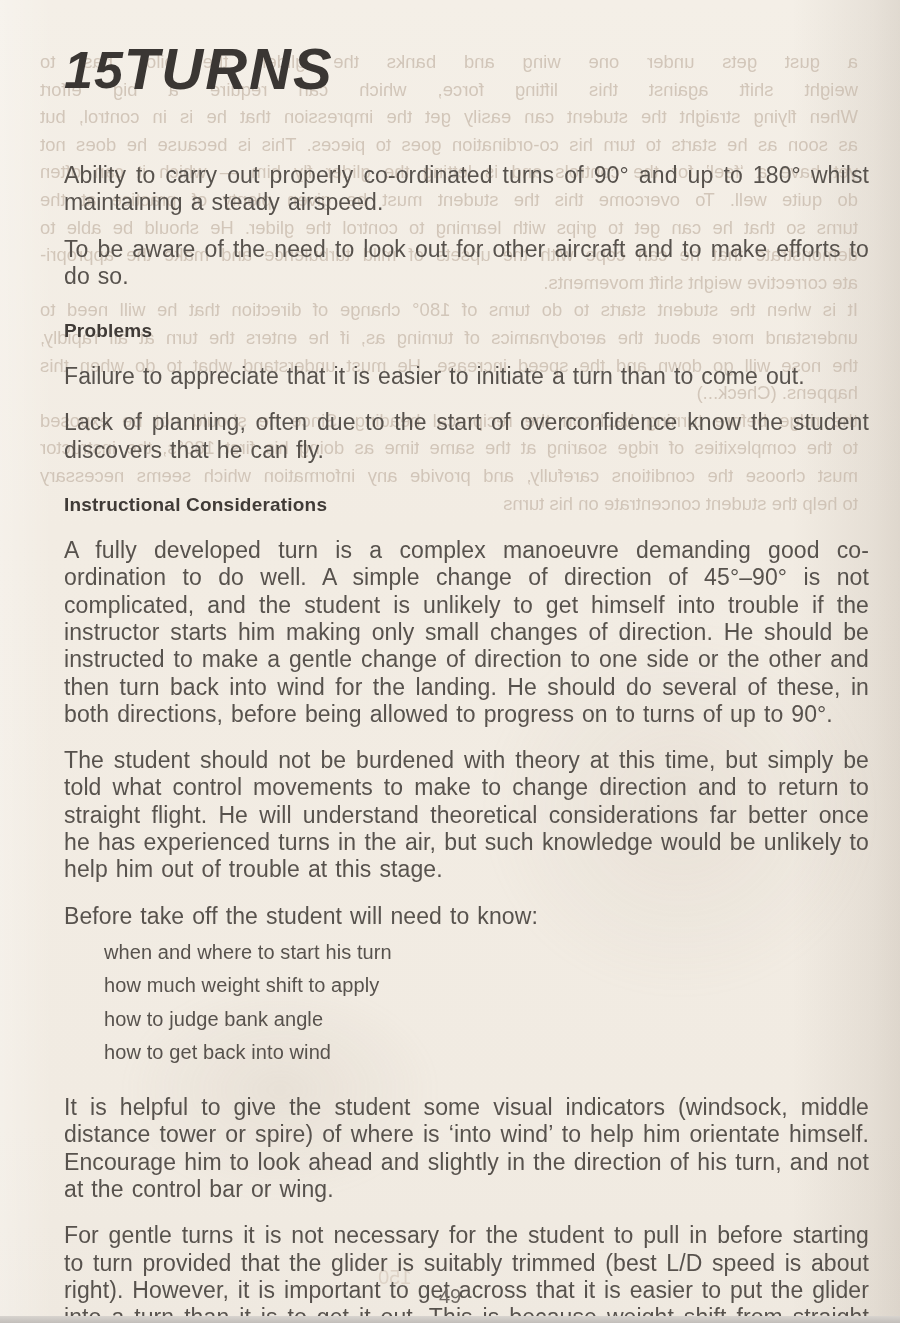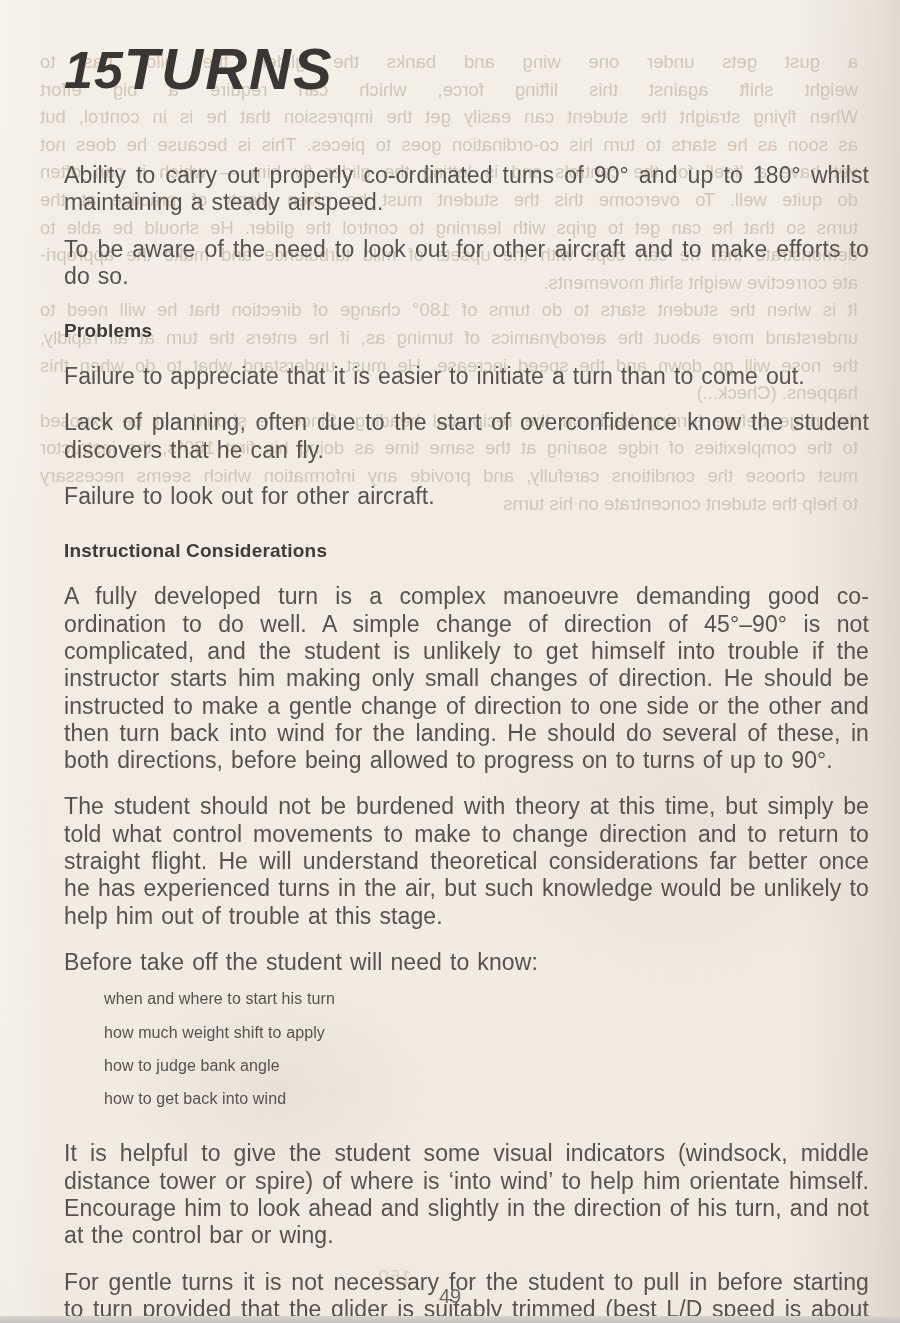--- a/index.html
+++ b/index.html
@@ -60,21 +60,21 @@
     font-size:23px; line-height:27.3px;
     text-align:justify;
     margin:0 0 19px 0;
     letter-spacing:.1px;
     word-spacing:1.5px;
   }
   ul.know{
     list-style:none; margin:9px 0 28px 0; padding:0 0 0 40px;
   }
   ul.know li{
-    font-size:16px; line-height:27.3px; margin-bottom:6px;
+    font-size:20px; line-height:27.3px; margin-bottom:6px;
     letter-spacing:.1px;
   }
   #page-number{
     position:absolute; bottom:15px; left:0; width:100%;
     text-align:center; font-size:20px; color:#6e6862; z-index:2;
   }
   #scan-edge-bottom{
     position:absolute; left:0; bottom:0; width:100%; height:7px;
     background:linear-gradient(180deg,#d8d4cf, #c2beba);
     z-index:3;
@@ -116,21 +116,20 @@
       <span id="chapter-number">15</span>
       <span id="chapter-title">TURNS</span>
     </div>
 
     <p class="body">Ability to carry out properly co-ordinated turns of 90° and up to 180° whilst maintaining a steady airspeed.</p>
     <p class="body">To be aware of the need to look out for other aircraft and to make efforts to do so.</p>
 
     <h3 class="sec">Problems</h3>
     <p class="body">Failure to appreciate that it is easier to initiate a turn than to come out.</p>
     <p class="body">Lack of planning, often due to the start of overconfidence know the student discovers that he can fly.</p>
-    <p class="body">Failure to look out for other aircraft.</p>
 
     <h3 class="sec">Instructional Considerations</h3>
     <p class="body">A fully developed turn is a complex manoeuvre demanding good co-ordination to do well. A simple change of direction of 45°–90° is not complicated, and the student is unlikely to get himself into trouble if the instructor starts him making only small changes of direction. He should be instructed to make a gentle change of direction to one side or the other and then turn back into wind for the landing. He should do several of these, in both directions, before being allowed to progress on to turns of up to 90°.</p>
     <p class="body">The student should not be burdened with theory at this time, but simply be told what control movements to make to change direction and to return to straight flight. He will understand theoretical considerations far better once he has experienced turns in the air, but such knowledge would be unlikely to help him out of trouble at this stage.</p>
     <p class="body" style="margin-bottom:0;">Before take off the student will need to know:</p>
 
     <ul class="know">
       <li>when and where to start his turn</li>
       <li>how much weight shift to apply</li>
       <li>how to judge bank angle</li>

